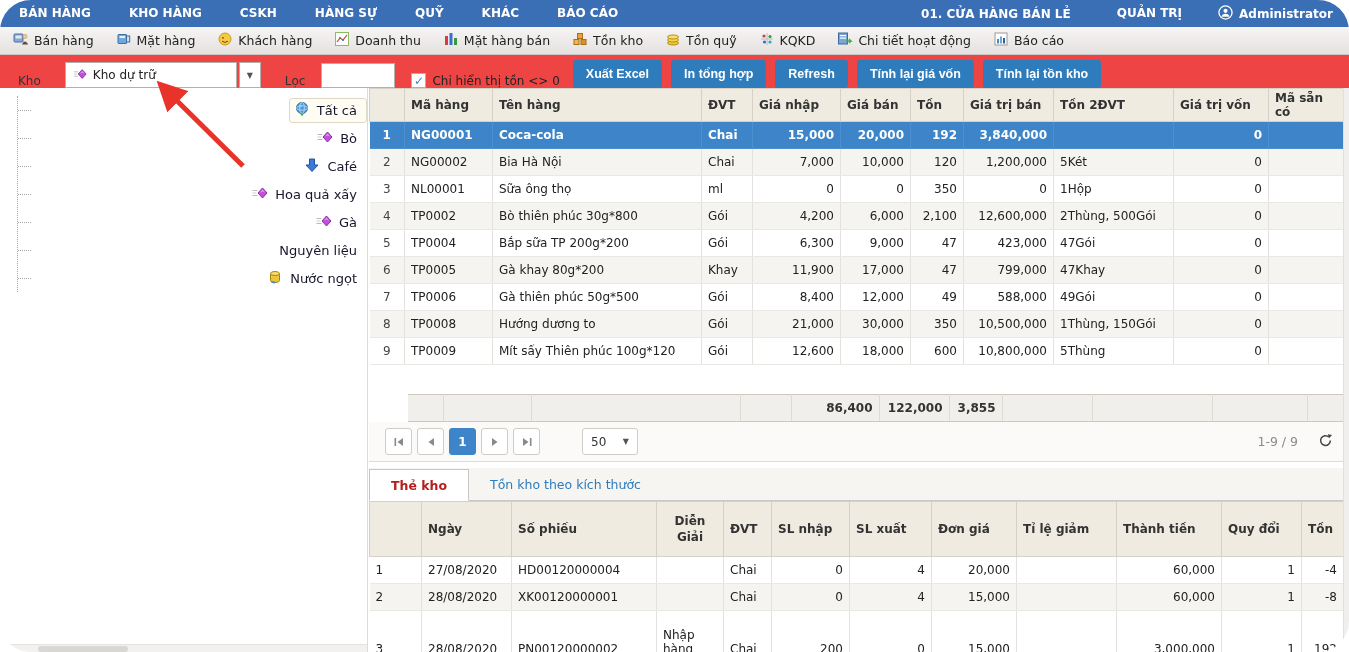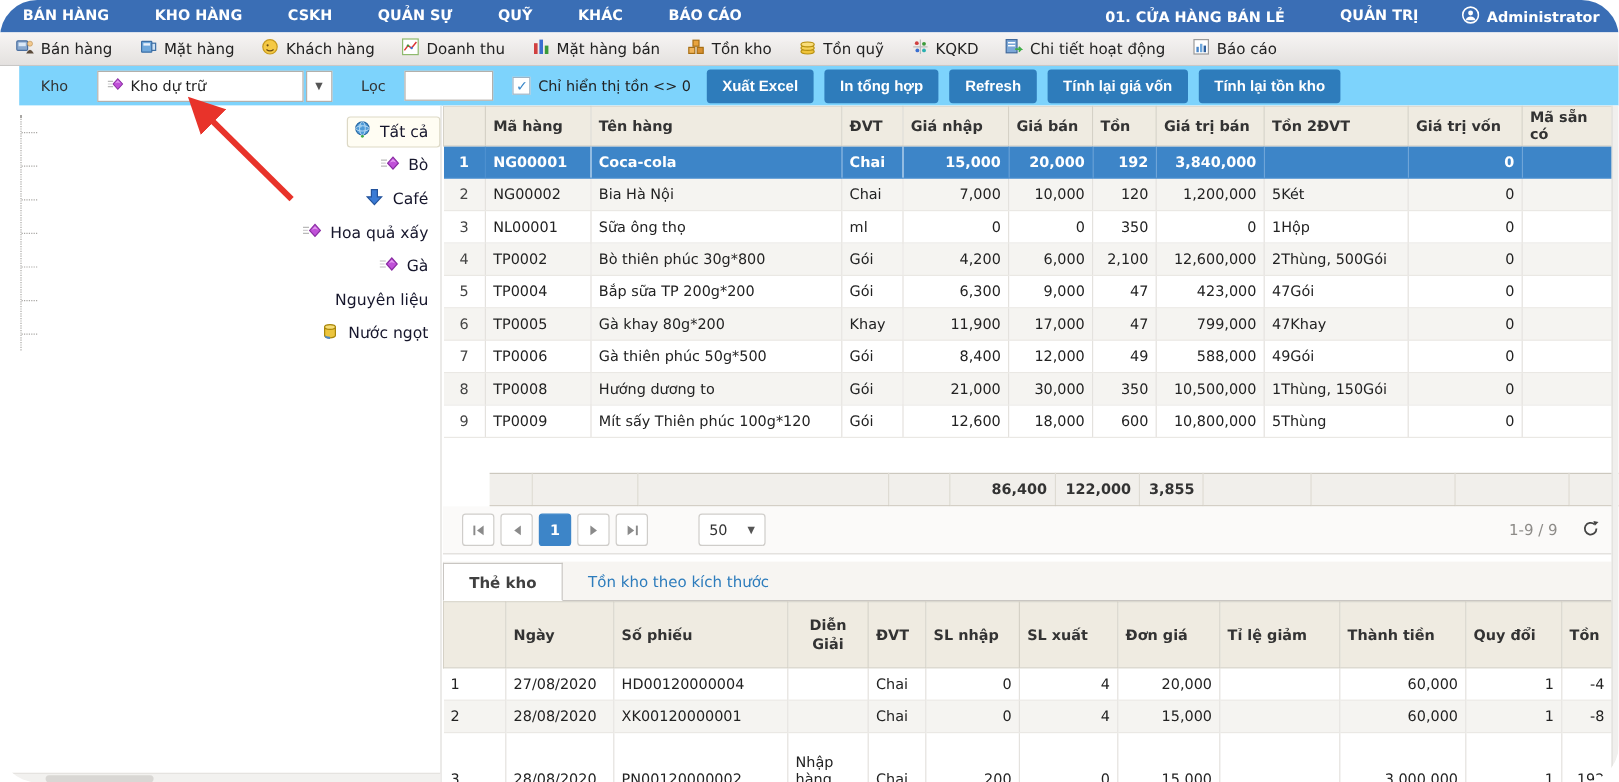--- a/index.html
+++ b/index.html
@@ -18,22 +18,22 @@
 
   
   .toolbar { position: absolute; top: 27px; left: 0; right: 0; height: 28px;
              background: linear-gradient(#f7f5f4, #e4e1df); border-bottom: 1px solid #c9c7c5;
              display: flex; align-items: center; padding: 0 2px; }
   .tool { display: flex; align-items: center; gap: 5px; padding: 0 11px; height: 100%;
           font-size: 12.5px; color: #222; cursor: pointer; white-space: nowrap; }
   .tool svg { width: 16px; height: 16px; flex: none; }
 
   
-  .filterbar { position: absolute; top: 55px; left: 0; right: 0; height: 33px; background: #7dd3fc;
-               display: flex; align-items: center; margin-left: 16px; }
+  .filterbar { position: absolute; top: 55px; left: 0; right: 0; height: 33px; background: #ef4444;
+               display: flex; align-items: flex-end; }
   .kho-label { margin-left: 18px; color: #333; }
   .combo { margin-left: 24px; width: 172px; height: 26px; border: 1px solid #b3b0ab; background: #fff;
            display: flex; align-items: center; gap: 6px; padding: 0 7px; }
   .combo svg { width: 14px; height: 14px; flex: none; }
   .combo-btn { width: 22px; height: 26px; border: 1px solid #b3b0ab; margin-left: 2px; background: #fff;
                display: flex; align-items: center; justify-content: center; font-size: 8px; color: #555; cursor: pointer; }
   .loc-label { margin-left: 24px; color: #333; }
   .loc-input { margin-left: 16px; width: 74px; height: 25px; border: 1px solid #b3b0ab; background: #fff; }
   .chkwrap { margin-left: 16px; display: flex; align-items: center; gap: 6px; }
   .chk { width: 15px; height: 15px; border: 1px solid #9db4c6; background: #fff; display: flex;
@@ -93,21 +93,21 @@
   .range { margin-left: auto; color: #8d8b88; font-size: 12.5px; }
   .refresh { margin: 0 10px 0 20px; cursor: pointer; }
   .refresh svg { width: 15px; height: 15px; }
 
   
   .tabs { position: absolute; top: 380px; left: 0; right: 6px; height: 33px; background: #f7f5f2;
           border-bottom: 1px solid #c9c6c2; display: flex; align-items: flex-end; }
   .tab { height: 32px; display: flex; align-items: center; padding: 0 21px; font-size: 12.5px;
          color: #2d7cbc; cursor: pointer; white-space: nowrap; }
   .tab.active { background: #fff; border: 1px solid #c9c6c2; border-bottom: 1px solid #fff;
-                color: #404040; font-weight: bold; margin-bottom: -1px; }
+                color: #b91c1c; font-weight: bold; margin-bottom: -1px; }
 
   .bwrap { position: absolute; top: 413px; left: 0; }
   .t-bottom th { height: 55px; white-space: normal; line-height: 1.35; vertical-align: middle; }
   .t-bottom td { white-space: normal; }
   .t-bottom td:nth-child(6), .t-bottom td:nth-child(7), .t-bottom td:nth-child(8),
   .t-bottom td:nth-child(10), .t-bottom td:nth-child(11), .t-bottom td:nth-child(12) { text-align: right; }
   .t-bottom tr:nth-child(3) td { height: 52px; vertical-align: bottom; padding-bottom: 6px; }
   .t-bottom th:nth-child(4) { text-align: center; }
 
   .arrow-overlay { position: absolute; left: 0; top: 0; width: 1349px; height: 652px;
@@ -115,21 +115,21 @@
 </style>
 </head>
 <body>
 
 <div id="app">
 
   <div class="topnav">
     <div class="nav-item">BÁN HÀNG</div>
     <div class="nav-item">KHO HÀNG</div>
     <div class="nav-item">CSKH</div>
-    <div class="nav-item">QUẢN SỰ</div>
+    <div class="nav-item">HÀNG SỰ</div>
     <div class="nav-item">QUỸ</div>
     <div class="nav-item">KHÁC</div>
     <div class="nav-item">BÁO CÁO</div>
     <div class="nav-right">
       <div class="store">01. CỬA HÀNG BÁN LẺ</div>
       <div class="nav-item admin">QUẢN TRỊ</div>
       <div class="user">
         <span>
           <svg width="15" height="15" viewBox="0 0 16 16">
               <circle cx="8" cy="8" r="7" fill="none" stroke="#fff" stroke-width="1.4"></circle>

